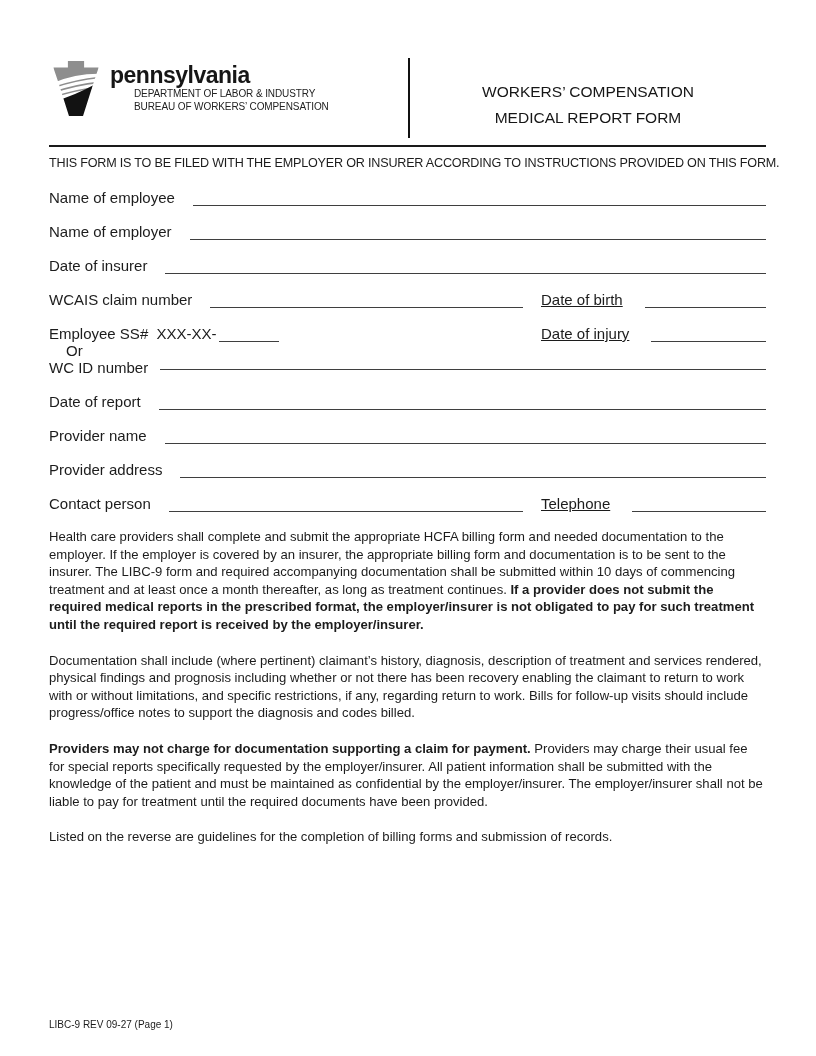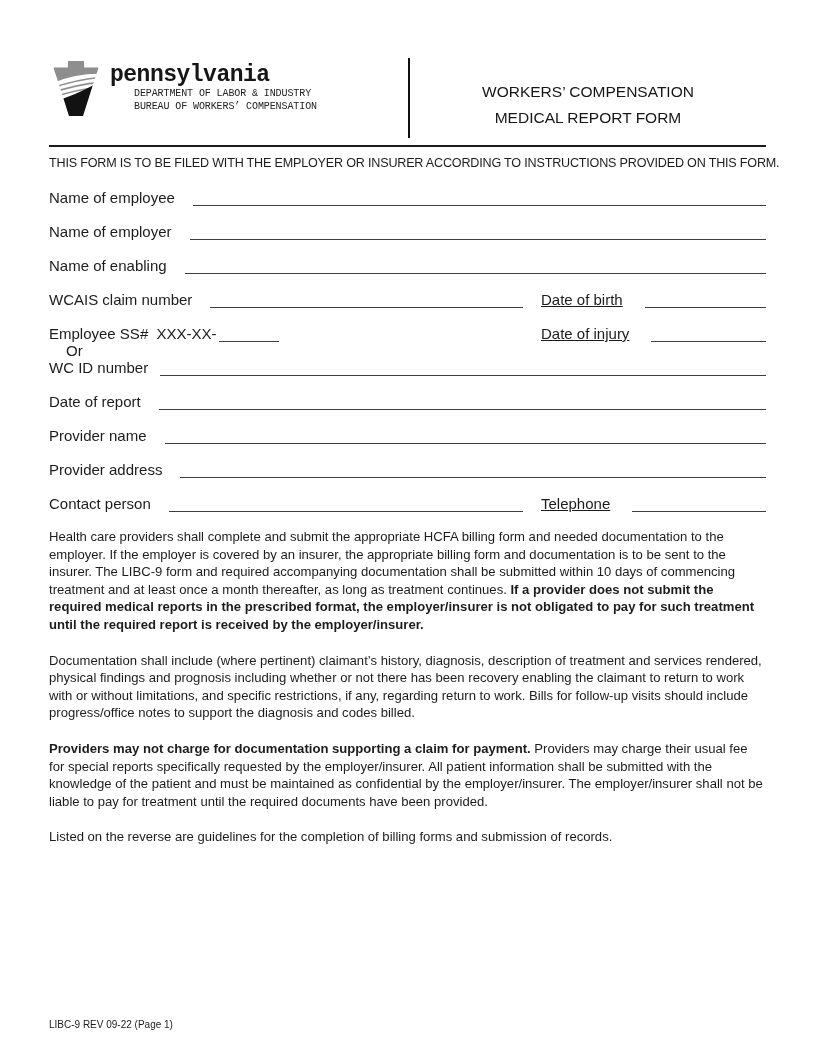--- a/index.html
+++ b/index.html
@@ -13,41 +13,41 @@
   }
   .page {
     position: relative;
     width: 816px; height: 1056px;
     padding: 58px 50px 0 49px;
   }
   
   .header { display: flex; align-items: flex-start; }
   .logo-block { width: 359px; display: flex; gap: 7px; }
   .logo-svg { flex: 0 0 auto; margin-top: 1px; }
-  .logo-text { padding-top: 5px; font-family: Liberation Mono, monospace; }
+  .logo-text { padding-top: 5px; }
   .brand {
     font-size: 23px; font-weight: bold; letter-spacing: -0.5px;
     line-height: 24px; color: #161616;
   }
   .dept-line { font-size: 10px; letter-spacing: -0.1px; line-height: 13px; color: #222; margin-left: 24px; }
   .header-divider { width: 0; border-left: 2px solid #111; height: 80px; }
   .title-block {
     flex: 1; text-align: center; padding-top: 21px;
     font-weight: normal; font-size: 15.5px; line-height: 26px; color: #161616;
   }
   .header-rule { border-top: 2px solid #1a1a1a; margin-top: 7px; }
   
   .instruction {
     margin-top: 9px; font-size: 12.6px; letter-spacing: -0.2px;
     white-space: nowrap; color: #1c1c1c;
   }
   
   .rows { margin-top: 2px; }
   .field-row { display: flex; align-items: flex-end; height: 34px; }
-  .field-row.short { height: 17px; }
+  .field-row.short { height: 17px; align-items: center; }
   .field-label { font-size: 15px; line-height: 16px; white-space: pre-wrap; }
   .fill-line {
     flex: 1 1 auto; height: 5px;
     border-bottom: 1.6px solid #3f3f3f;
     margin-left: 18px;
   }
   .fill-line.fixed { flex: 0 0 auto; }
   .two-col { display: flex; align-items: flex-end; }
   .col-left { flex: 0 0 474px; display: flex; align-items: flex-end; }
   .col-right { flex: 1 1 auto; margin-left: 18px; display: flex; align-items: flex-end; text-decoration: underline; }
@@ -109,21 +109,21 @@
       <span class="field-label">Name of employee</span>
       <div class="fill-line"></div>
     </div>
 
     <div class="field-row">
       <span class="field-label">Name of employer</span>
       <div class="fill-line"></div>
     </div>
 
     <div class="field-row">
-      <span class="field-label">Name of enabling</span>
+      <span class="field-label">Date of insurer</span>
       <div class="fill-line"></div>
     </div>
 
     <div class="field-row two-col">
       <div class="col-left">
         <span class="field-label">WCAIS claim number</span>
         <div class="fill-line"></div>
       </div>
       <div class="col-right">
         <span class="field-label">Date of birth</span>
@@ -179,15 +179,15 @@
 
   </div>
 
   <div class="paras">
     <p class="para"><span>Health care providers shall complete and submit the appropriate HCFA billing form and needed documentation to the employer. If the employer is covered by an insurer, the appropriate billing form and documentation is to be sent to the insurer. The LIBC-9 form and required accompanying documentation shall be submitted within 10 days of commencing treatment and at least once a month thereafter, as long as treatment continues. </span><span class="b">If a provider does not submit the required medical reports in the prescribed format, the employer/insurer is not obligated to pay for such treatment until the required report is received by the employer/insurer.</span></p>
     <p class="para">Documentation shall include (where pertinent) claimant’s history, diagnosis, description of treatment and services rendered, physical findings and prognosis including whether or not there has been recovery enabling the claimant to return to work with or without limitations, and specific restrictions, if any, regarding return to work. Bills for follow-up visits should include progress/office notes to support the diagnosis and codes billed.</p>
     <p class="para"><span class="b">Providers may not charge for documentation supporting a claim for payment.</span><span> Providers may charge their usual fee for special reports specifically requested by the employer/insurer. All patient information shall be submitted with the knowledge of the patient and must be maintained as confidential by the employer/insurer. The employer/insurer shall not be liable to pay for treatment until the required documents have been provided.</span></p>
     <p class="para">Listed on the reverse are guidelines for the completion of billing forms and submission of records.</p>
   </div>
 
-  <div class="footer">LIBC-9 REV 09-22 (Page 1)</div>
+  <div class="footer">LIBC-9 REV 09-27 (Page 1)</div>
 
 </div>
 
 </body></html>

